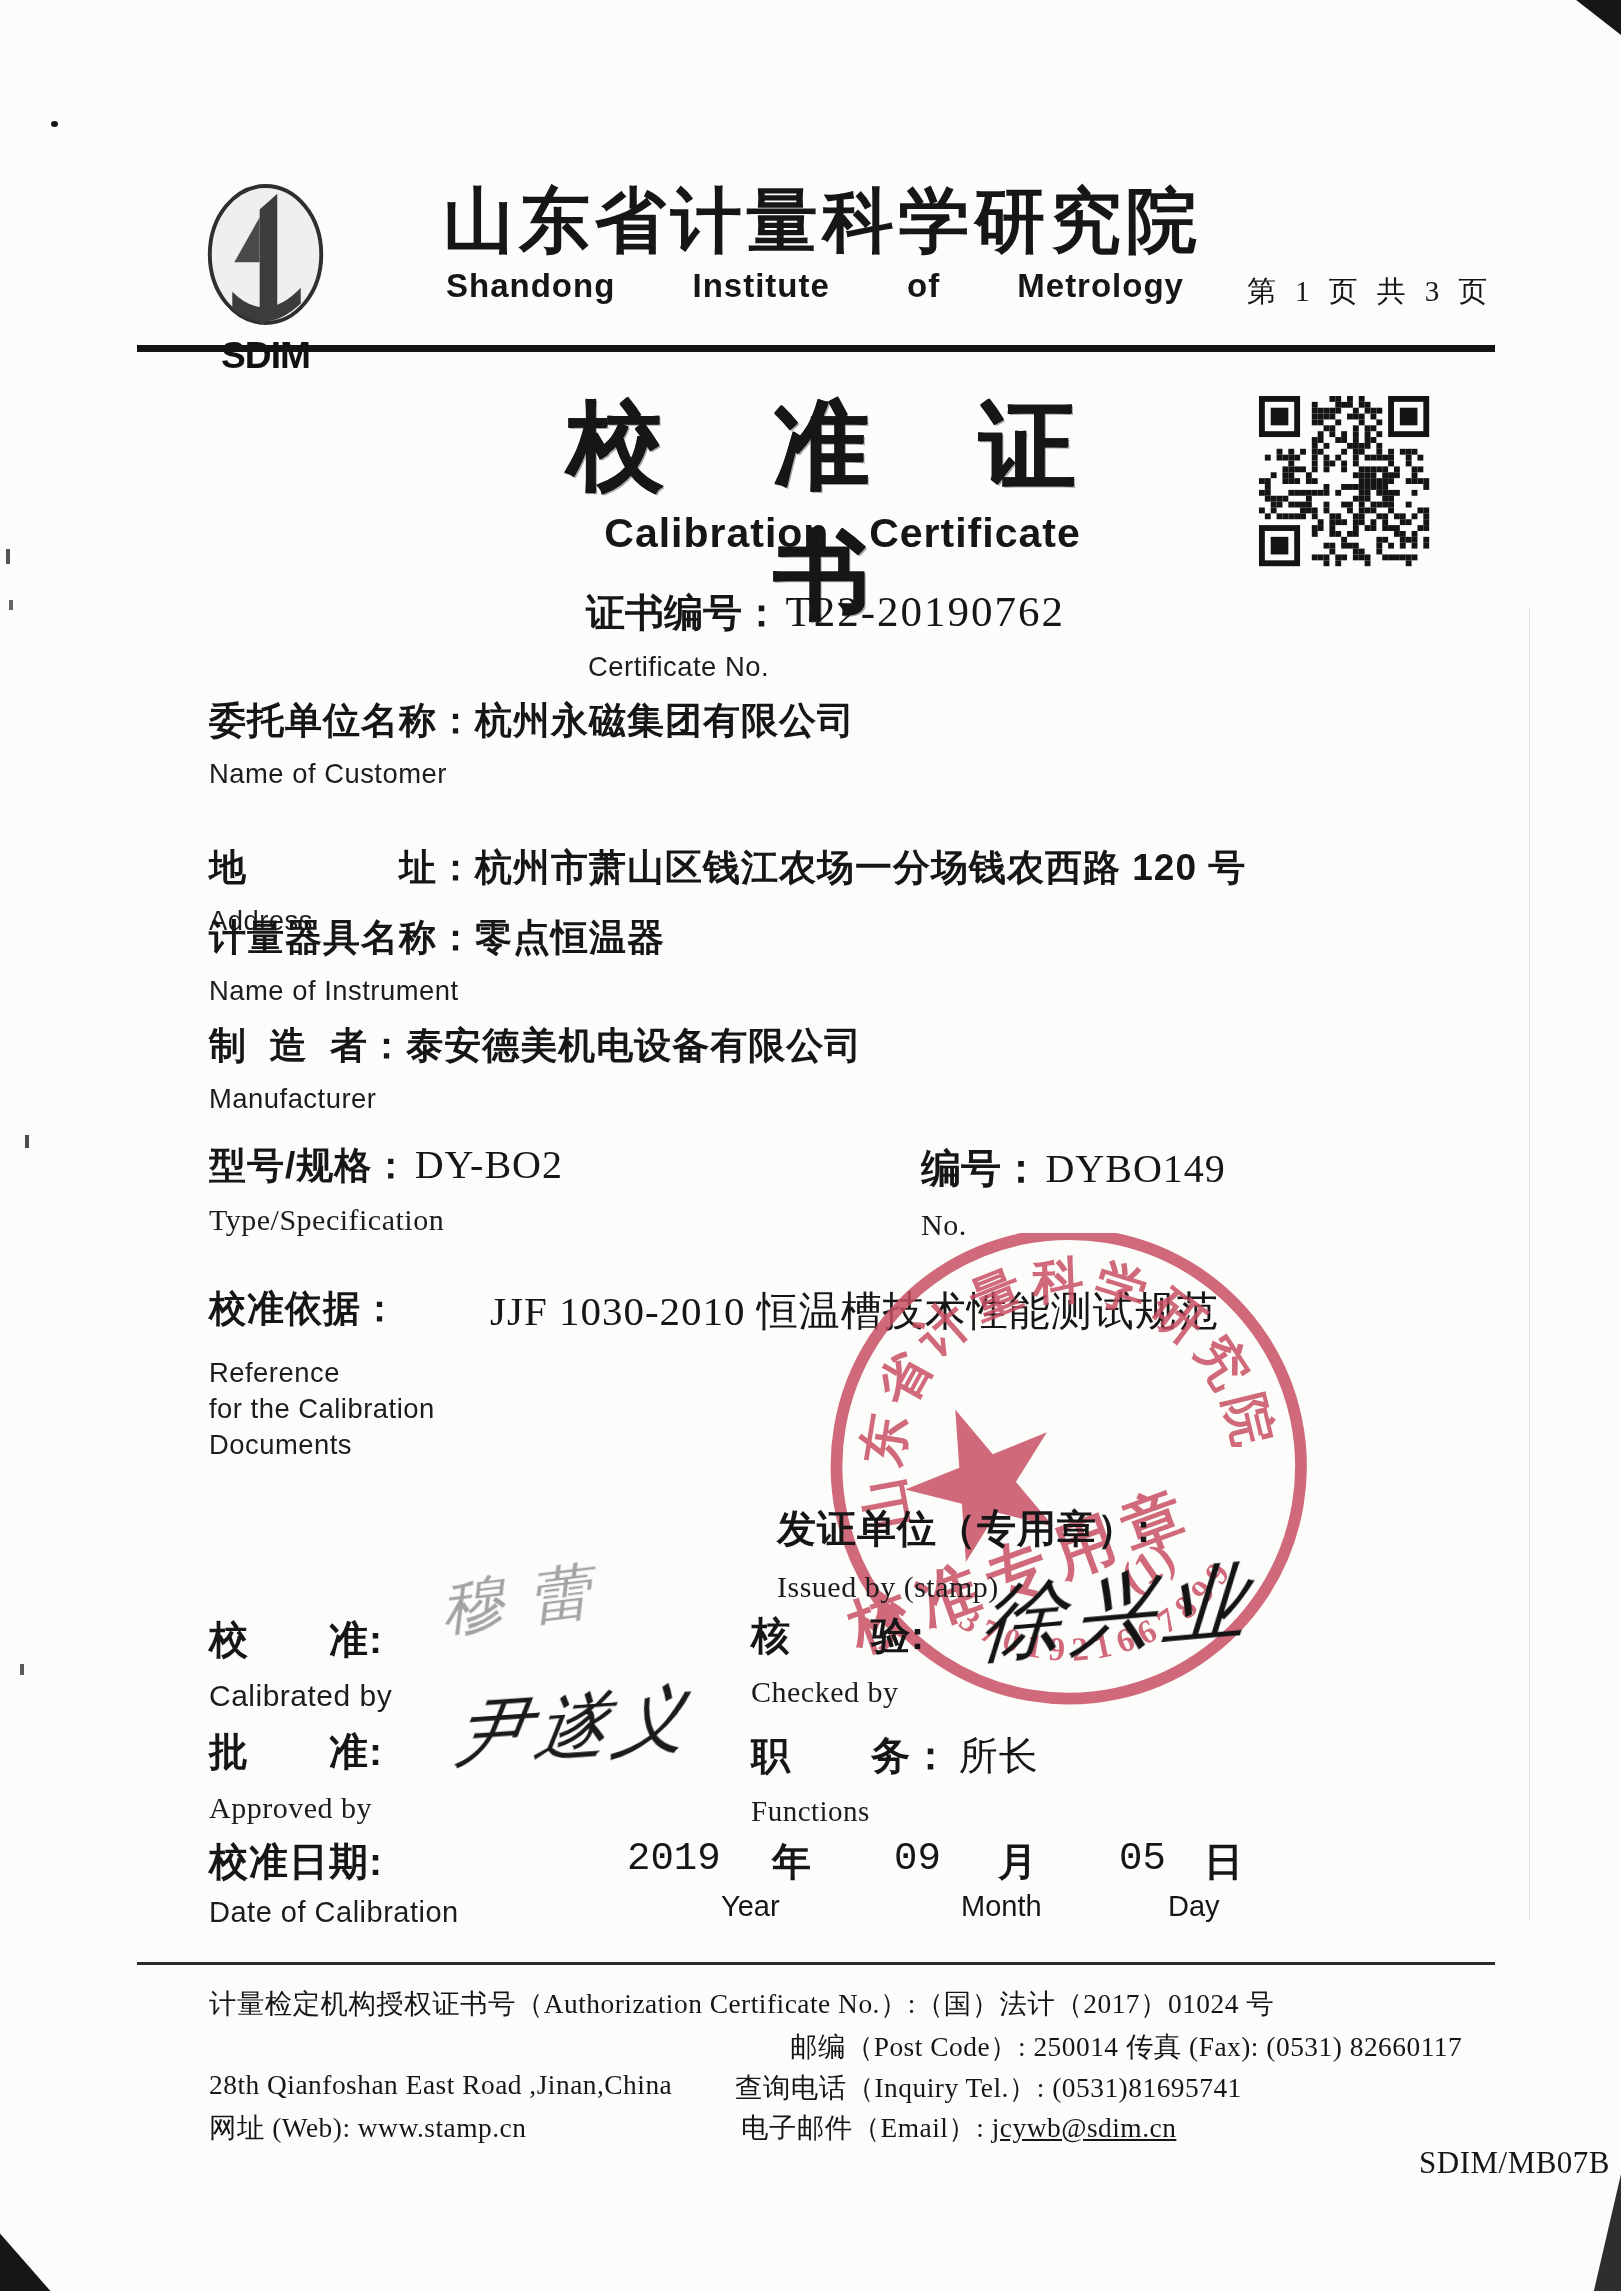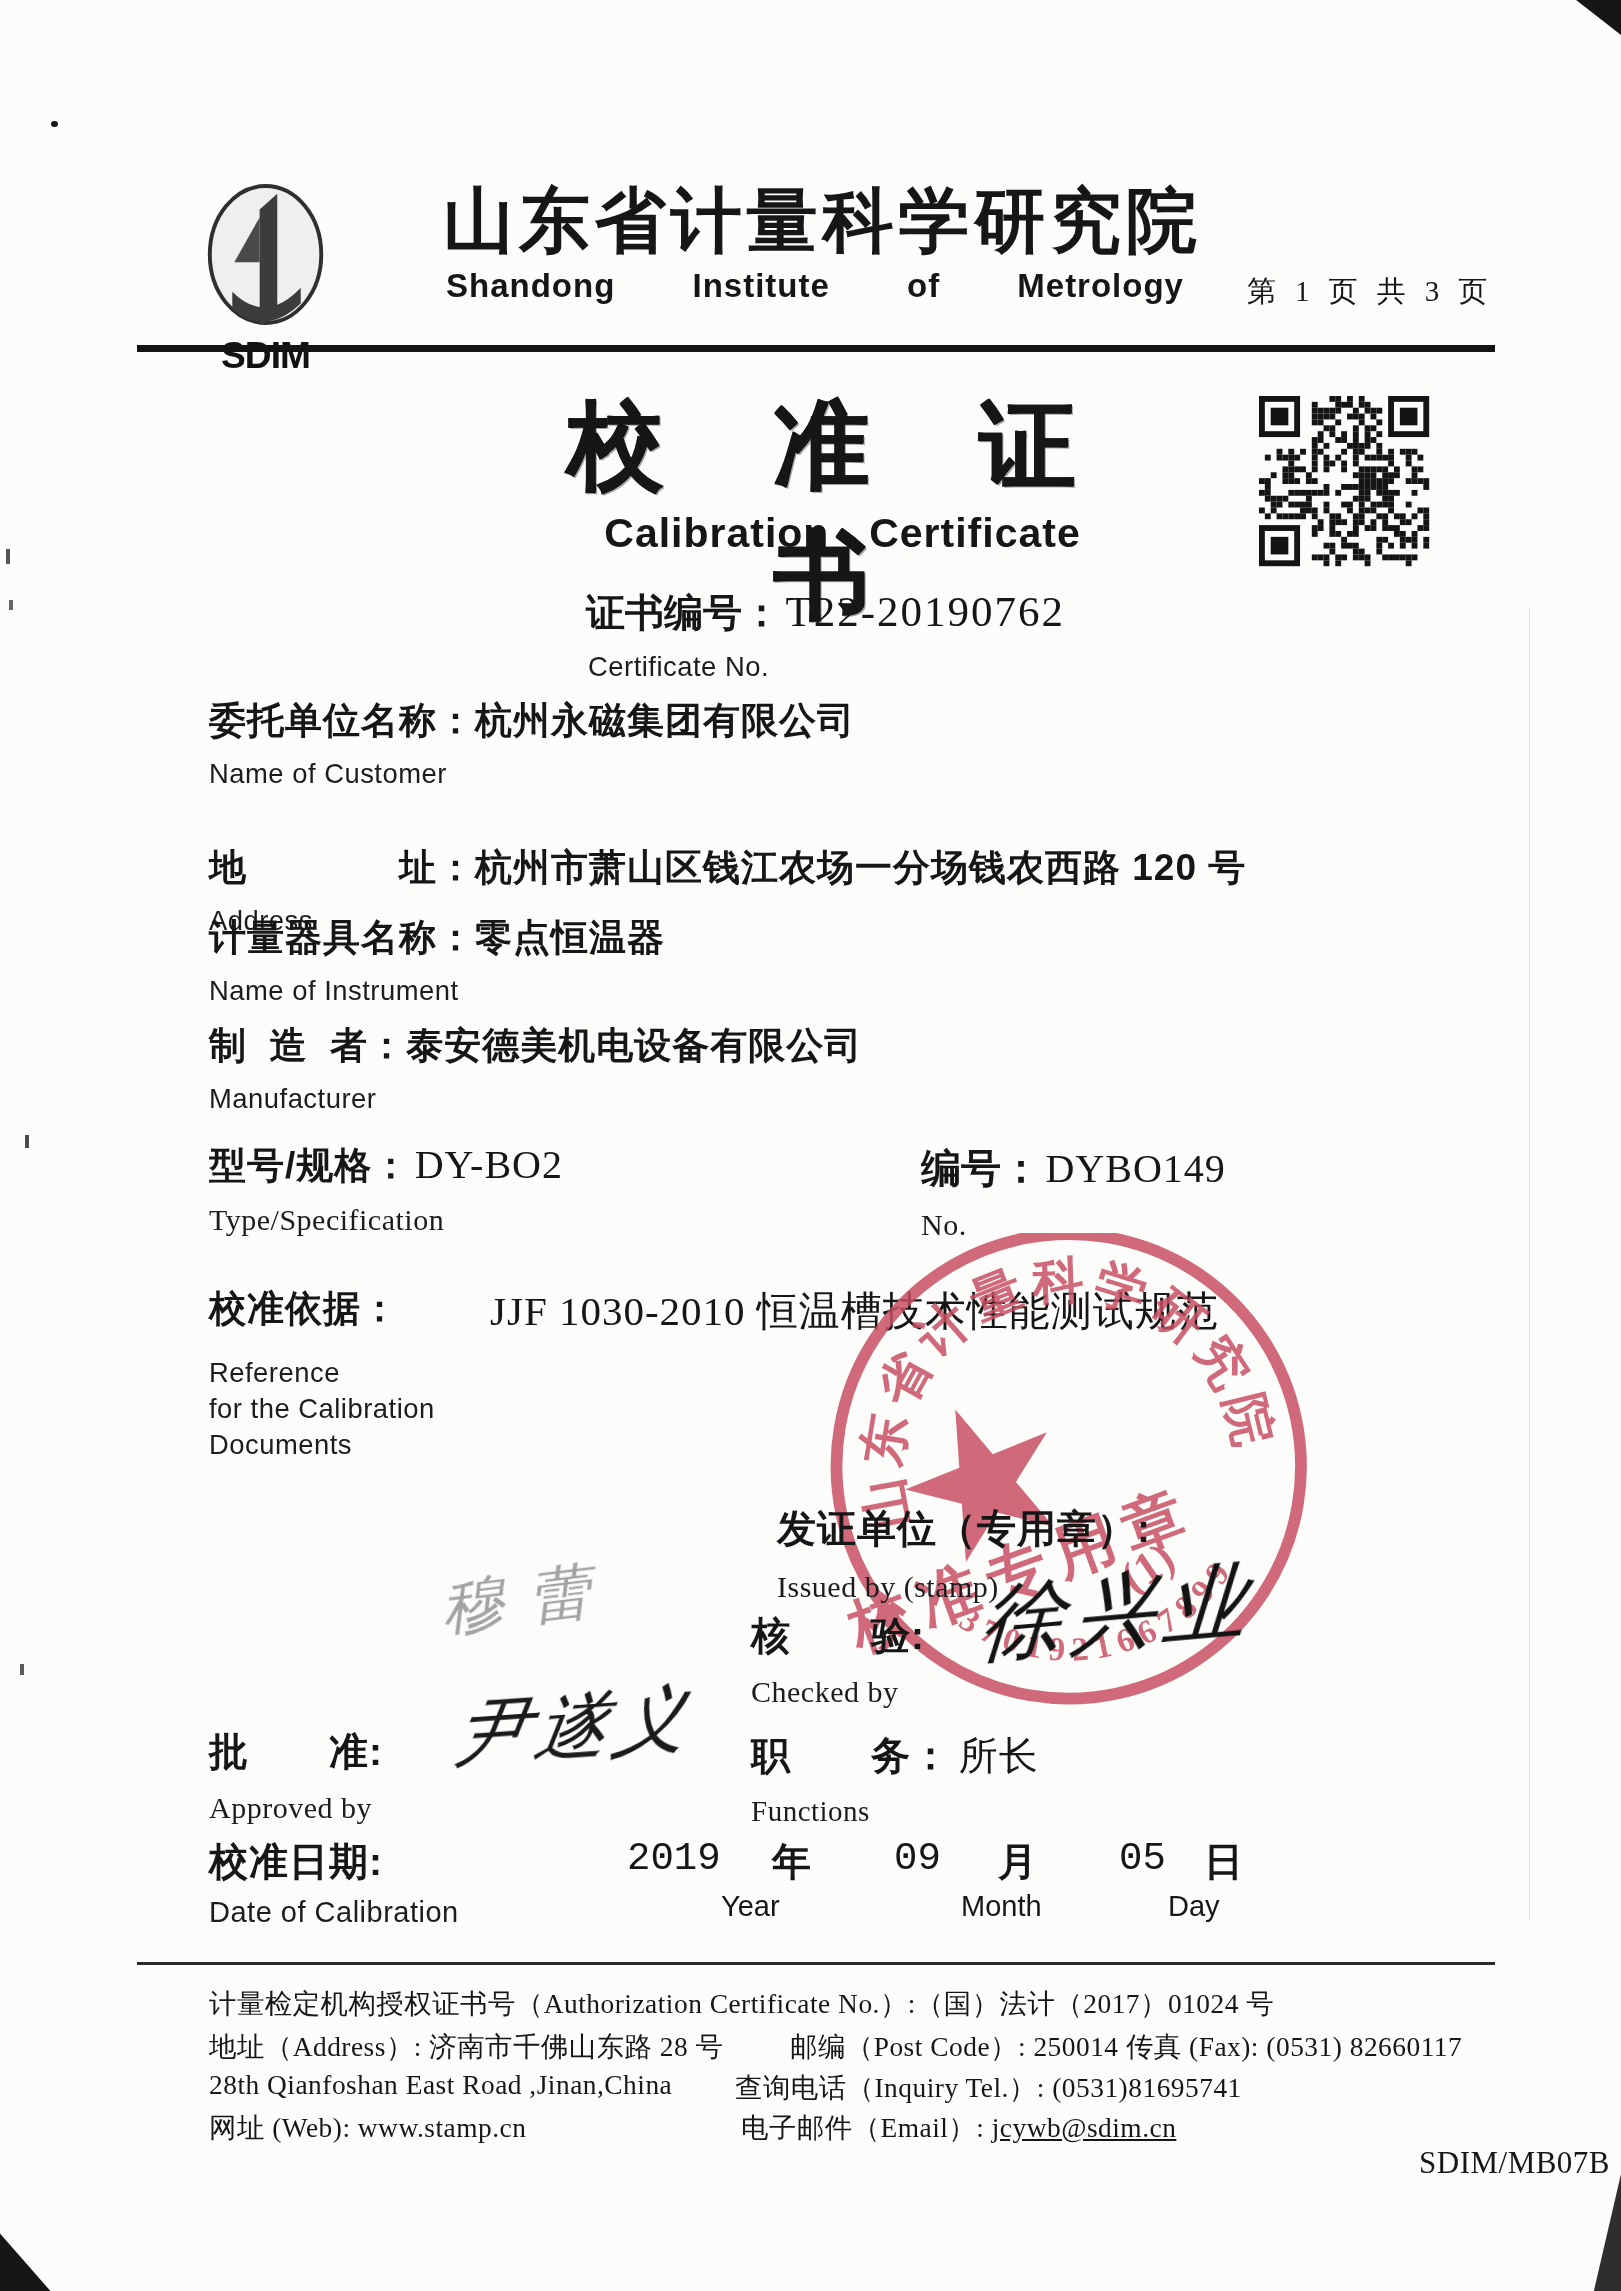--- a/index.html
+++ b/index.html
@@ -429,20 +429,24 @@
         <textPath href="#stamp-bottom-arc" startOffset="50%" text-anchor="middle">3701921667899</textPath>
       </text>
     </g>
   </svg>
 
   <div class="abs" style="left:777px;top:1502px;">
     <div class="lab" style="font-size:39px;">发证单位（专用章）:</div>
     <div class="sub sub-serif" style="margin-top:13.7px;">Issued by (stamp)</div>
   </div>
 
+  <div class="abs" style="left:209px;top:1613px;">
+    <div class="lab" style="font-size:39px;">校　　准:</div>
+    <div class="sub" style="font-size:30px;">Calibrated by</div>
+  </div>
   <span class="sig sig-cal" style="left:441px;top:1558px;">穆蕾</span>
 
   <div class="abs" style="left:751px;top:1609px;">
     <div class="lab" style="font-size:39px;">核　　验:</div>
     <div class="sub sub-serif">Checked by</div>
   </div>
   <span class="sig sig-chk" style="left:980px;top:1556px;">徐兴业</span>
 
   <div class="abs" style="left:209px;top:1725px;">
     <div class="lab" style="font-size:39px;">批　　准:</div>
@@ -466,21 +470,20 @@
     <span class="datesub" style="left:961px;top:55px;">Month</span>
     <span class="datecell" style="left:1119px;top:2px;">05</span>
     <span class="datecell" style="left:1204px;top:0;font-weight:600;">日</span>
     <span class="datesub" style="left:1168px;top:55px;">Day</span>
   </div>
 
   <div class="abs rule" style="left:137px;top:1962px;width:1358px;height:2.9px;background:#2a2a2a;"></div>
 
   <div class="abs foot" style="left:209px;top:1986px;">计量检定机构授权证书号（Authorization Certificate No.）:（国）法计（2017）01024 号</div>
 
-  <span class="abs foot" style="left:209px;top:2029px;">地址（Address）: 济南市千佛山东路 28 号</span>
   <span class="abs foot" style="left:790px;top:2029px;">邮编（Post Code）: 250014 传真 (Fax): (0531) 82660117</span>
 
   <span class="abs foot" style="left:209px;top:2070px;">28th Qianfoshan East Road ,Jinan,China</span>
   <span class="abs foot" style="left:735px;top:2070px;">查询电话（Inquiry Tel.）: (0531)81695741</span>
 
   <span class="abs foot" style="left:209px;top:2110px;">网址 (Web): www.stamp.cn</span>
   <span class="abs foot" style="left:741px;top:2110px;"><span>电子邮件（Email）: </span><span class="u">jcywb@sdim.cn</span></span>
 
   <div class="abs foot" style="left:1419px;top:2145px;font-size:31px;">SDIM/MB07B</div>
 

